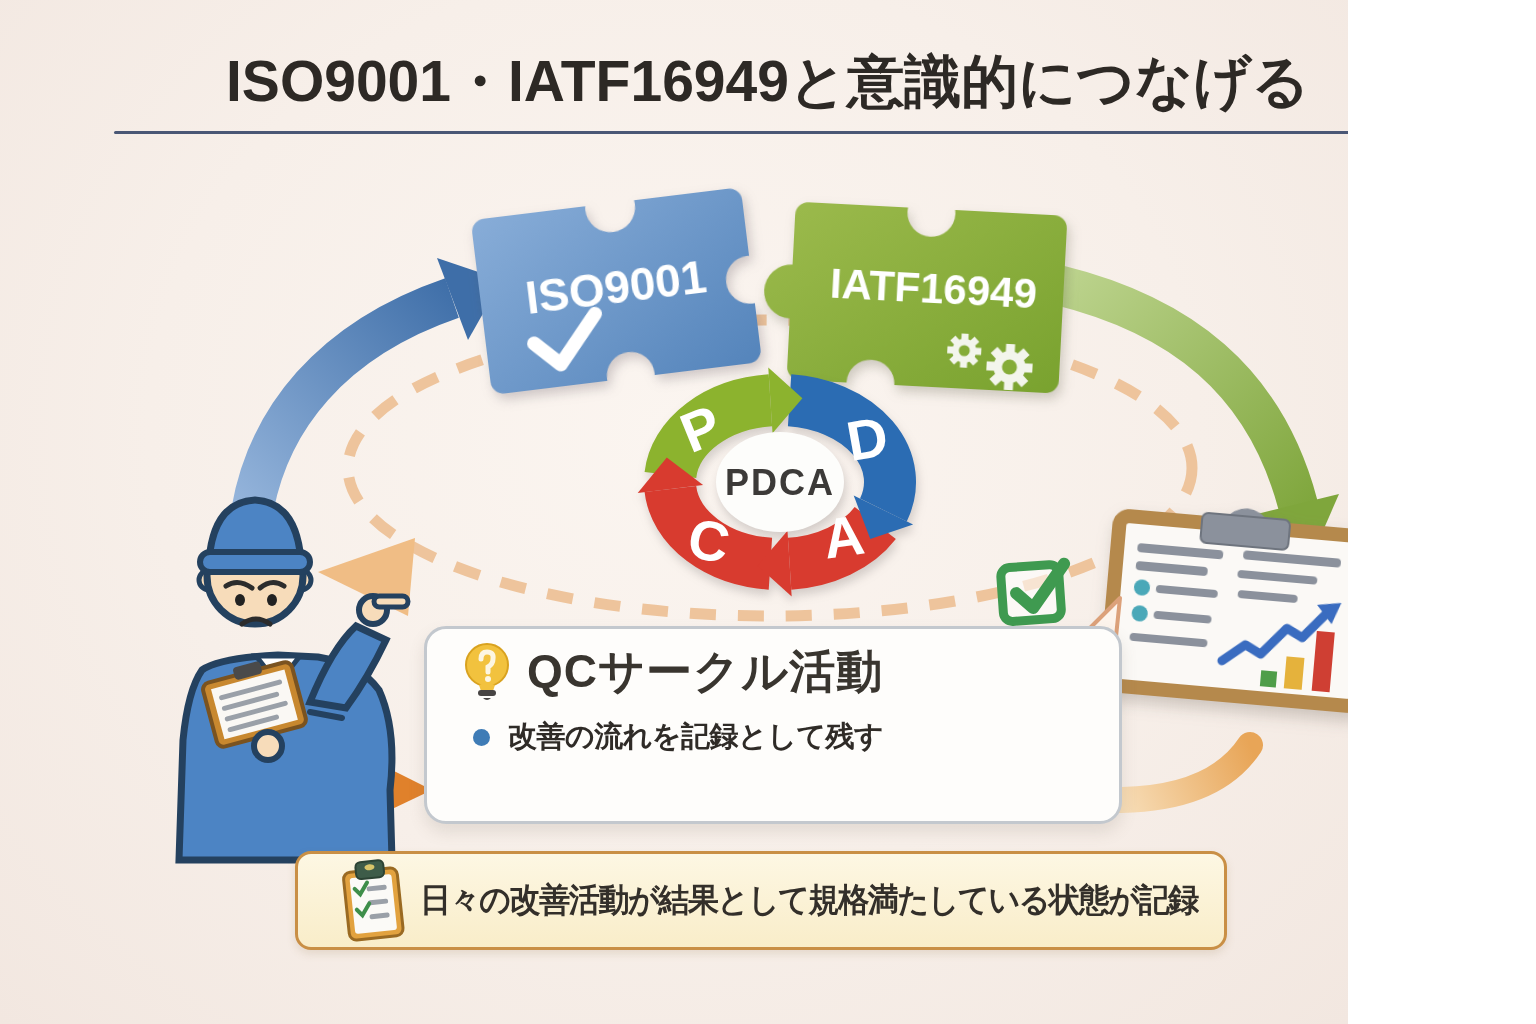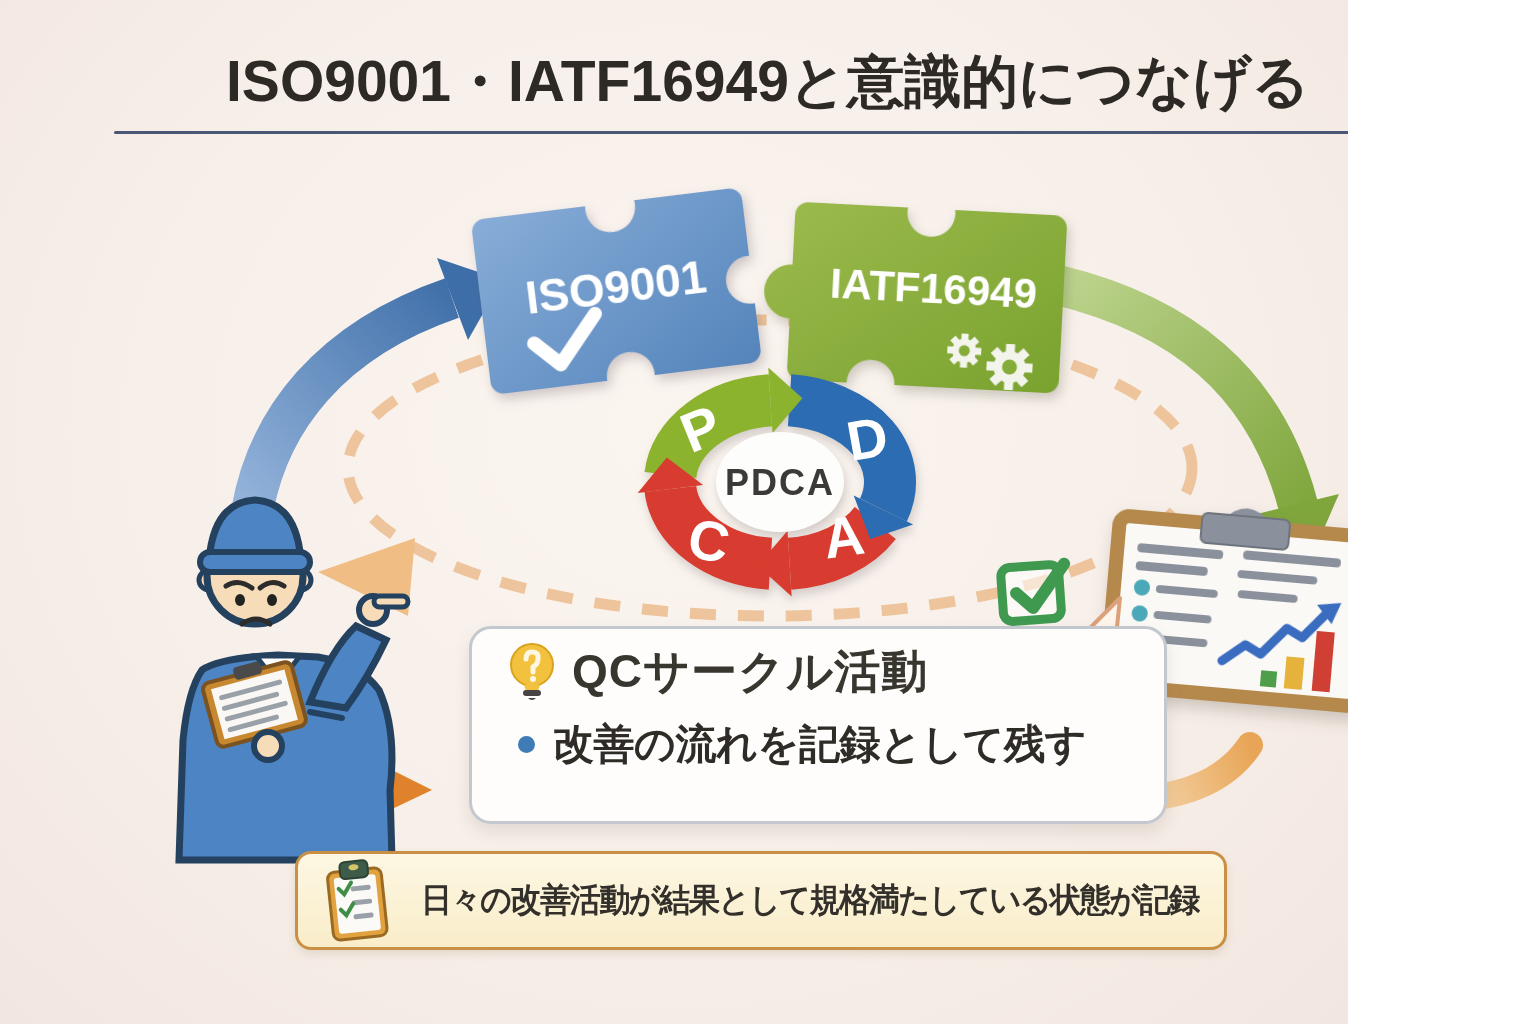--- a/index.html
+++ b/index.html
@@ -6,30 +6,30 @@
   body{font-family:"Liberation Sans","DejaVu Sans",sans-serif;}
   .stage{position:relative;width:1348px;height:1024px;overflow:hidden;
     background:radial-gradient(ellipse at 50% 42%, #fbf5f0 0%, #f7efe9 55%, #f2e7e0 100%);}
   .abs{position:absolute;}
   .title{left:0;top:44px;width:1536px;text-align:center;font-size:57px;font-weight:800;
     color:#2d2925;letter-spacing:0px;white-space:nowrap;}
   .divider{left:114px;top:131px;width:1304px;height:3px;background:#4a5775;border-radius:2px;}
   svg{display:block;overflow:visible;}
   
   .callout{left:424px;top:626px;width:692px;height:192px;background:#fefdfb;
-    border:3px solid #c3c8ce;border-radius:22px;box-shadow:0 8px 16px rgba(120,105,95,.16);margin-left:45px;}
+    border:3px solid #c3c8ce;border-radius:22px;box-shadow:0 8px 16px rgba(120,105,95,.16);}
   .callout-heading{position:absolute;left:34px;top:12px;display:flex;align-items:center;gap:14px;}
   .callout-heading .txt{font-size:46px;font-weight:800;color:#39352f;letter-spacing:1px;}
   .bullet-row{position:absolute;left:46px;display:flex;align-items:center;gap:18px;}
   .bullet-dot{width:17px;height:17px;border-radius:50%;background:#3f7cb6;flex:0 0 auto;}
-  .bullet-txt{font-size:41px;font-weight:600;color:#2f2b27;letter-spacing:-0.5px;white-space:nowrap;}
+  .bullet-txt{font-size:29px;font-weight:600;color:#2f2b27;letter-spacing:-0.5px;white-space:nowrap;}
   
   .banner{left:295px;top:851px;width:932px;height:99px;border:3px solid #c98f45;border-radius:16px;
     background:linear-gradient(180deg,#fdf7e3 0%,#f9edc9 100%);box-shadow:0 4px 8px rgba(150,120,80,.18);
-    display:flex;align-items:center;gap:31px;padding:0 26px;box-sizing:border-box;}
+    display:flex;align-items:center;gap:14px;padding:0 42px;box-sizing:border-box;}
   .banner-txt{font-size:33px;font-weight:800;color:#332f2a;letter-spacing:-1.5px;white-space:nowrap;
     transform:scaleX(.94);transform-origin:left center;}
 </style>
 </head>
 <body>
 
 <div class="stage">
 
   <div class="abs title">ISO9001・IATF16949と意識的につなげる</div>
   <div class="abs divider"></div>

